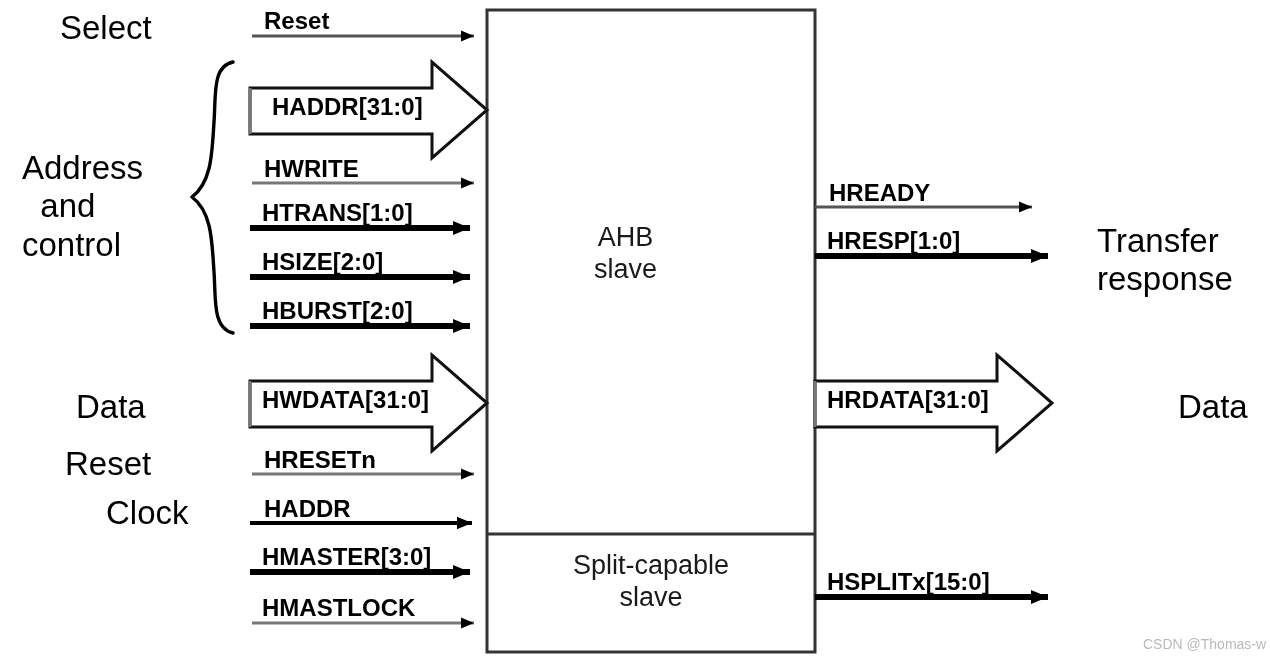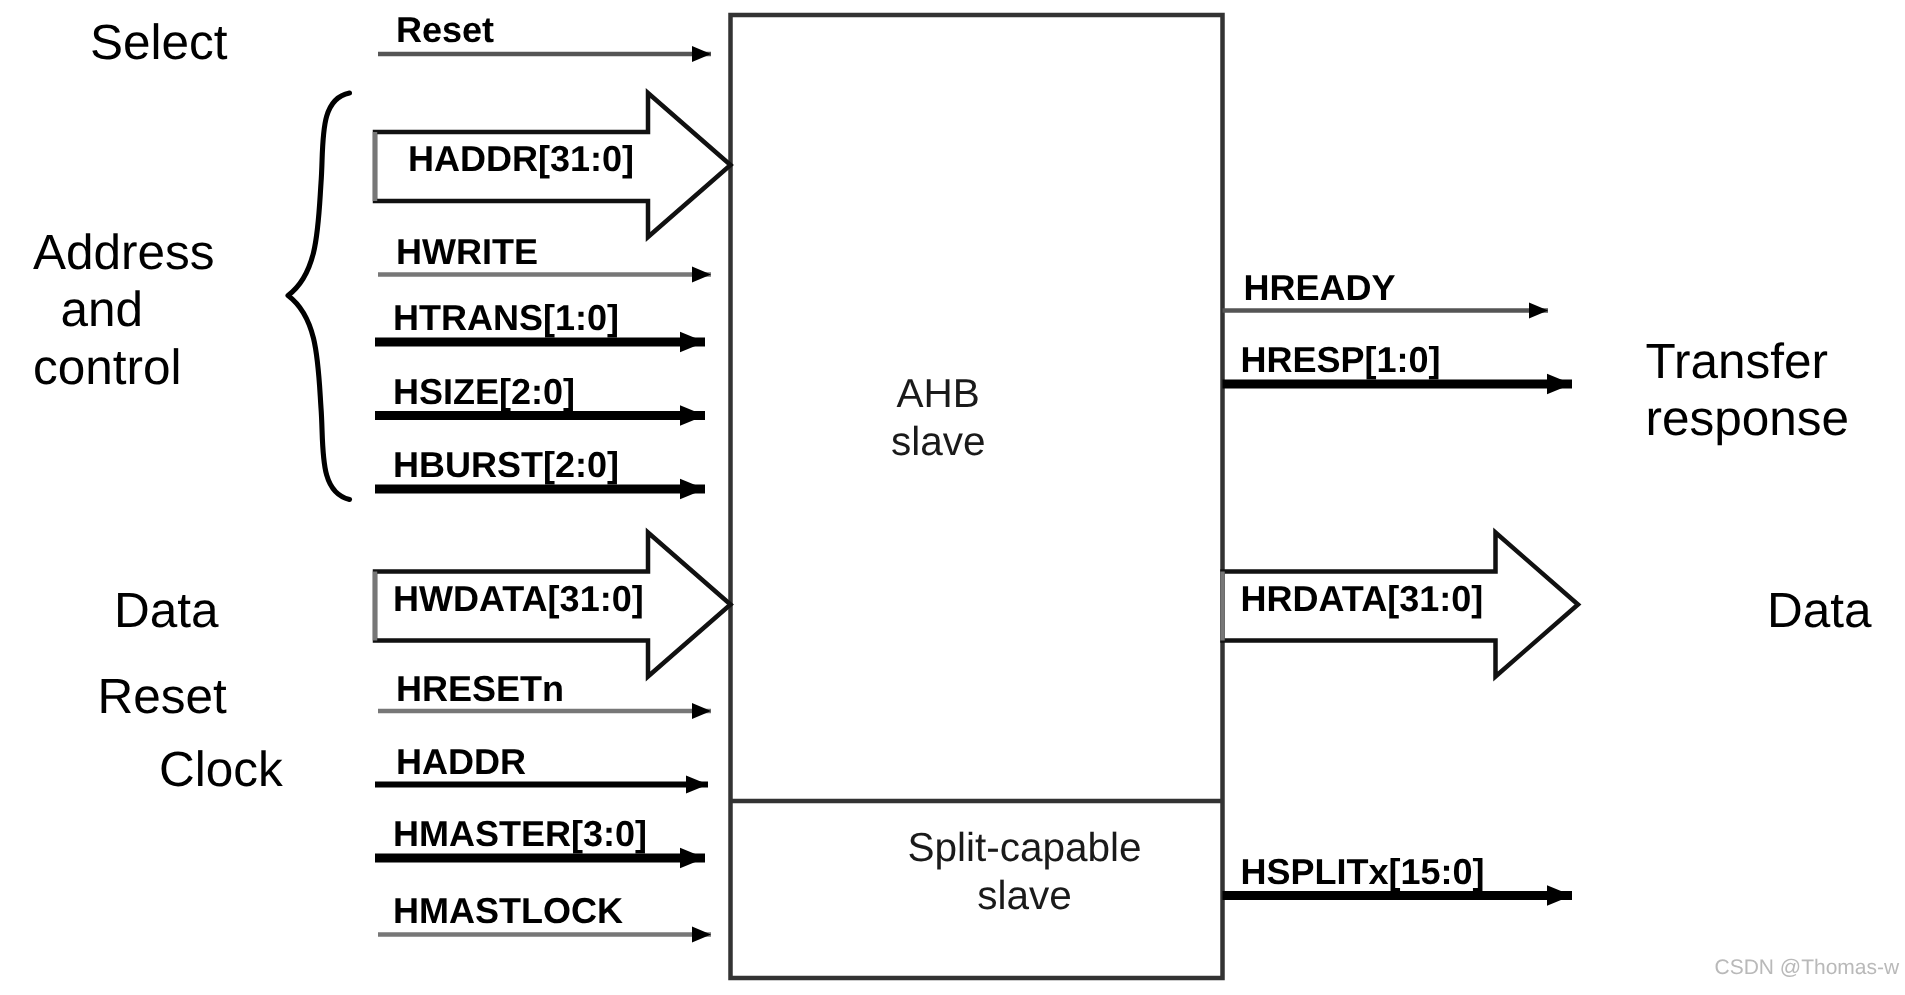--- a/index.html
+++ b/index.html
@@ -164,24 +164,24 @@
 
   <div class="grp-label" style="left:65px; top:445px;">Reset</div>
 
   <div class="grp-label" style="left:62px; top:494px;margin-left:44px;">Clock</div>
 
   <div class="grp-label" style="left:1097px; top:222px; ">Transfer
 response</div>
 
   <div class="grp-label" style="left:1178px; top:388px;">Data</div>
 
-  <div class="box-label" style="left:487px; top:222px; width:277px;margin-top:25px;">AHB
+  <div class="box-label" style="left:487px; top:222px; width:277px;">AHB
 slave</div>
 
-  <div class="box-label" style="left:487px; top:550px; width:328px;padding-left:32px;">Split-capable
+  <div class="box-label" style="left:487px; top:550px; width:328px;">Split-capable
 slave</div>
 
   <div class="sig-label" style="left:264px; top:7px;">Reset</div>
 
   <div class="sig-label" style="left:272px; top:93px;">HADDR[31:0]</div>
 
   <div class="sig-label" style="left:264px; top:155px;">HWRITE</div>
 
   <div class="sig-label" style="left:262px; top:199px;">HTRANS[1:0]</div>
 

